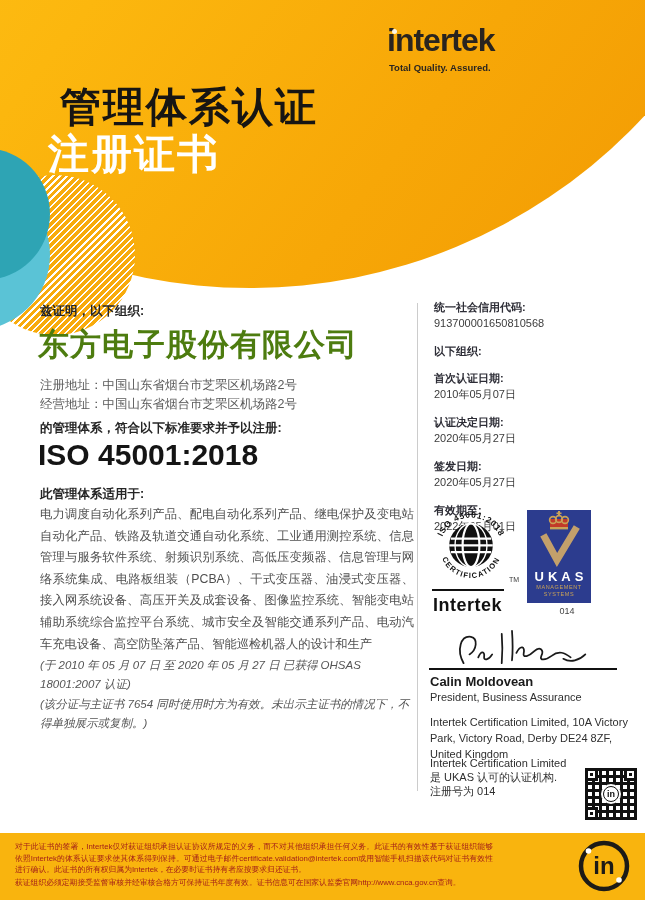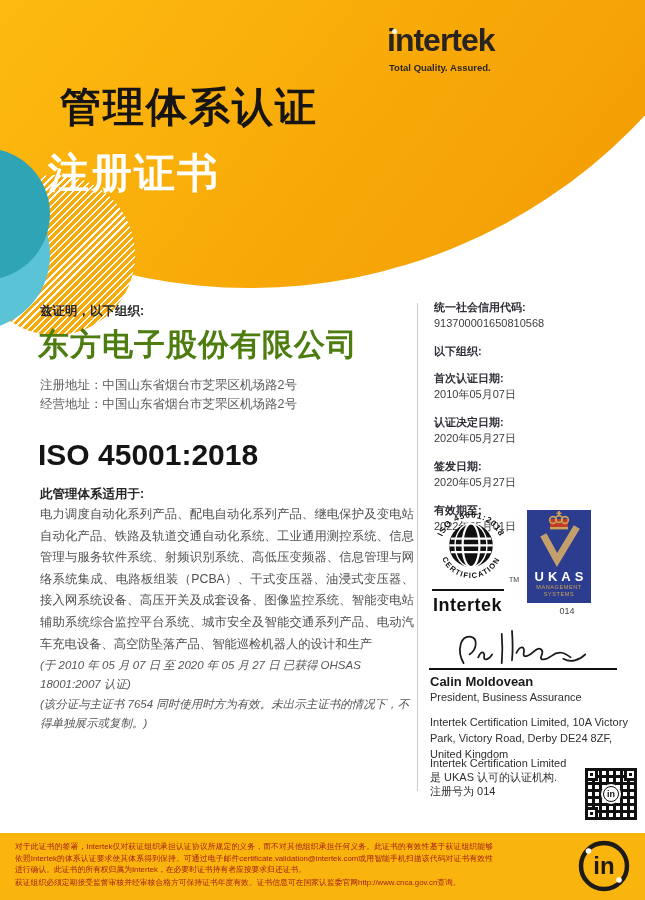--- a/index.html
+++ b/index.html
@@ -9,21 +9,21 @@
 
   
   .blob{left:-288px;top:-788px;width:1076px;height:1076px;border-radius:50%;
         background:linear-gradient(128deg,#fec41a 28%,#fcb70e 52%,#f7a707 74%,#f29a03 94%);}
   .hatch-circle{left:-25px;top:175px;width:160px;height:160px;border-radius:50%;
         background:repeating-linear-gradient(135deg,#ffffff 0 1.6px,#f8ab0c 1.6px 5px);}
   .teal-light{left:-100px;top:180px;width:150px;height:150px;border-radius:50%;background:#5ac3d6;}
   .teal-dark{left:-82px;top:148px;width:132px;height:132px;border-radius:50%;background:#2ea4b4;}
 
   .title1{left:60px;top:84px;font-size:41px;font-weight:900;color:#171513;letter-spacing:2px;line-height:46px;}
-  .title2{left:48px;top:131px;font-size:41px;font-weight:900;color:#ffffff;letter-spacing:2px;line-height:46px;margin-top:19px;}
+  .title2{left:48px;top:131px;font-size:41px;font-weight:900;color:#ffffff;letter-spacing:2px;line-height:46px;}
 
   .brand{left:387px;top:22px;font-size:32px;font-weight:700;color:#29241f;letter-spacing:-1px;}
   .brand-dot{left:392px;top:29px;width:5px;height:5px;border-radius:50%;background:#ffffff;opacity:.9;}
   .tagline{left:389px;top:62px;font-size:9.5px;font-weight:700;color:#2b2620;}
 
   
   .lbl-bold{font-size:12.5px;font-weight:700;color:#262626;}
   .certify{left:40px;top:303px;}
   .company{left:38px;top:324px;font-size:31px;font-weight:900;color:#4d7c0f;letter-spacing:1px;}
   .addr{left:40px;top:376px;font-size:12.5px;color:#5a5a5a;line-height:19px;}
@@ -94,20 +94,21 @@
 
   <div class="abs title1">管理体系认证</div>
   <div class="abs title2">注册证书</div>
 
   <div class="abs lbl-bold certify">兹证明，以下组织:</div>
   <div class="abs company">东方电子股份有限公司</div>
   <div class="abs addr">
     <div>注册地址：中国山东省烟台市芝罘区机场路2号</div>
     <div>经营地址：中国山东省烟台市芝罘区机场路2号</div>
   </div>
+  <div class="abs lbl-bold sysline">的管理体系，符合以下标准要求并予以注册:</div>
   <div class="abs standard">ISO 45001:2018</div>
   <div class="abs lbl-bold scopelbl">此管理体系适用于:</div>
   <div class="abs scope">电力调度自动化系列产品、配电自动化系列产品、继电保护及变电站自动化产品、铁路及轨道交通自动化系统、工业通用测控系统、信息管理与服务软件系统、射频识别系统、高低压变频器、信息管理与网络系统集成、电路板组装（PCBA）、干式变压器、油浸式变压器、接入网系统设备、高压开关及成套设备、图像监控系统、智能变电站辅助系统综合监控平台系统、城市安全及智能交通系列产品、电动汽车充电设备、高空防坠落产品、智能巡检机器人的设计和生产</div>
   <div class="abs notes">
     <p>(于 2010 年 05 月 07 日 至 2020 年 05 月 27 日 已获得 OHSAS 18001:2007 认证)</p>
     <p>(该分证与主证书 7654 同时使用时方为有效。未出示主证书的情况下，不得单独展示或复制。)</p>
   </div>
 
   <div class="abs divider"></div>
 

